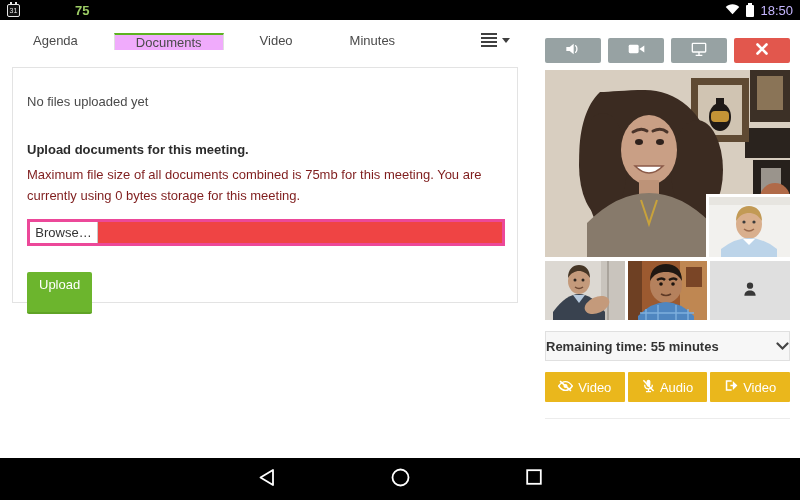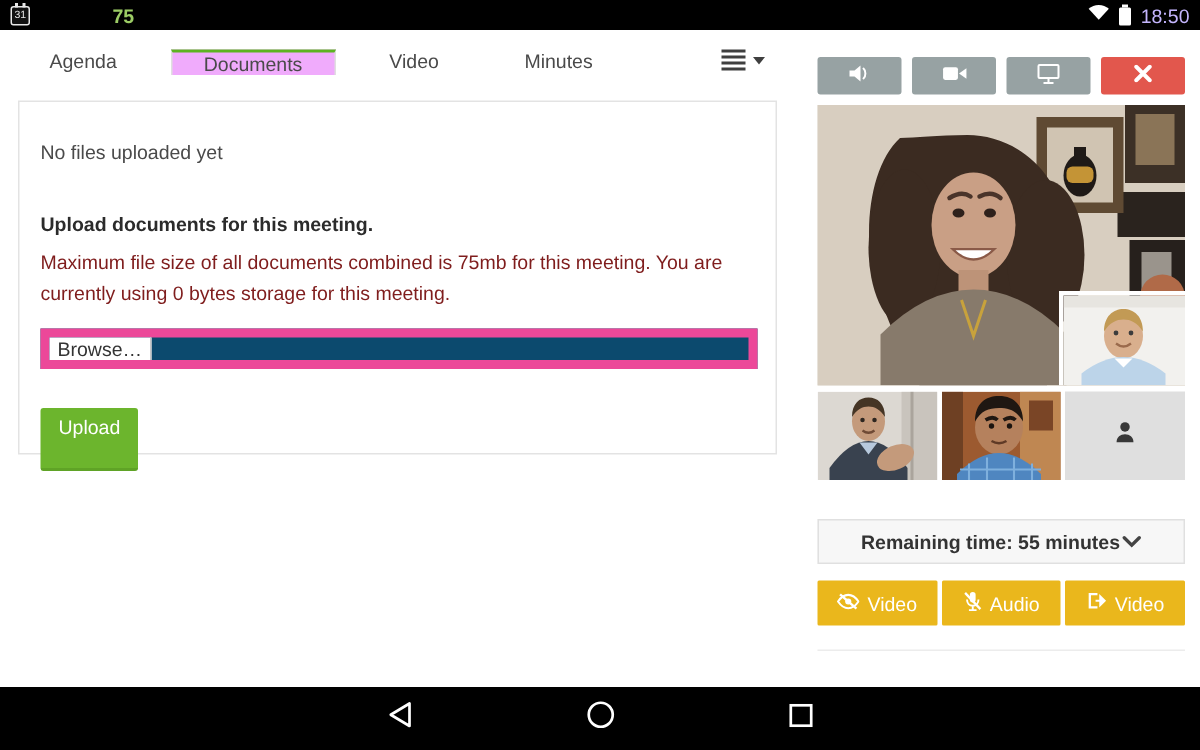--- a/index.html
+++ b/index.html
@@ -30,42 +30,42 @@
   .hamburger { display:flex; flex-direction:column; gap:2px; }
   .hamburger span { display:block; width:16px; height:2px; background:#3f3f3f; }
   .caret-down { width:0; height:0; border-left:4px solid transparent; border-right:4px solid transparent; border-top:5px solid #3f3f3f; }
 
   
   .panel { position:absolute; top:67px; left:12px; width:506px; height:236px; background:#fff;
     border:1px solid #e3e3e3; padding:14px; }
   .empty-msg { font-size:13px; color:#4a4a4a; margin-top:12px; }
   .upload-heading { font-size:13px; font-weight:bold; color:#2b2b2b; margin-top:33px; }
   .upload-info { font-size:13px; color:#7f1d1d; line-height:21px; margin-top:7px; width:470px; }
-  .file-row { margin-top:13px; width:478px; height:27px; background:#0c4a6e; border:6px solid #ec4899;
+  .file-row { margin-top:13px; width:478px; height:27px; background:#ef4444; border:3px solid #ec4899;
     display:flex; align-items:stretch; }
   .browse-btn { width:68px; background:#fff; border:none; border-right:1px solid #c9c9c9;
     font-family:inherit; font-size:13px; color:#333; cursor:pointer; }
   .upload-btn { margin-top:26px; display:inline-block; background:#6cb52d; border:none; border-bottom:2px solid #5fa326;
     border-radius:2px; color:#fff; font-family:inherit; font-size:13px; padding:5px 12px 20px; cursor:pointer; }
 
   
   .right-panel { position:absolute; top:38px; left:545px; width:245px; }
   .controls-row { display:flex; gap:7px; }
   .ctrl-btn { flex:1; height:25px; background:#97a2a3; border:none; border-radius:2px; cursor:pointer;
     display:flex; align-items:center; justify-content:center; }
   .ctrl-btn.end { background:#e2574d; }
   .main-video { margin-top:7px; width:245px; height:187px; position:relative; background:#d8cec0; overflow:hidden; }
   .main-video svg { display:block; }
   .overlay-thumb { position:absolute; right:0; bottom:0; width:84px; height:63px; border-left:3px solid #fff;
     border-top:3px solid #fff; overflow:hidden; }
   .thumb-row { margin-top:4px; display:flex; gap:3px; }
   .thumb { width:80px; height:59px; overflow:hidden; position:relative; }
   .thumb.placeholder { background:#dfdfdf; display:flex; align-items:center; justify-content:center; }
-  .remaining-bar { margin-top:26px; width:245px; height:30px; background:#f7f7f7; border:1px solid #e0e0e0;
-    display:flex; align-items:center; padding:0 28px; cursor:pointer; }
+  .remaining-bar { margin-top:11px; width:245px; height:30px; background:#f7f7f7; border:1px solid #e0e0e0;
+    display:flex; align-items:center; padding:0 0; cursor:pointer; }
   .remaining-label { font-size:13px; font-weight:bold; color:#333; }
   .remaining-bar svg { margin-left:auto; }
   .actions-row { margin-top:11px; display:flex; gap:3px; }
   .action-btn { flex:1; height:30px; background:#eab71c; border:none; border-radius:1px; color:#fff;
     font-family:inherit; font-size:13px; cursor:pointer; display:flex; align-items:center; justify-content:center; gap:5px; }
   .divider { margin-top:16px; height:1px; background:#ececec; }
 
   
   .nav-bar { position:absolute; left:0; top:458px; width:800px; height:42px; background:#000;
     display:flex; align-items:center; justify-content:center; gap:112px; }

